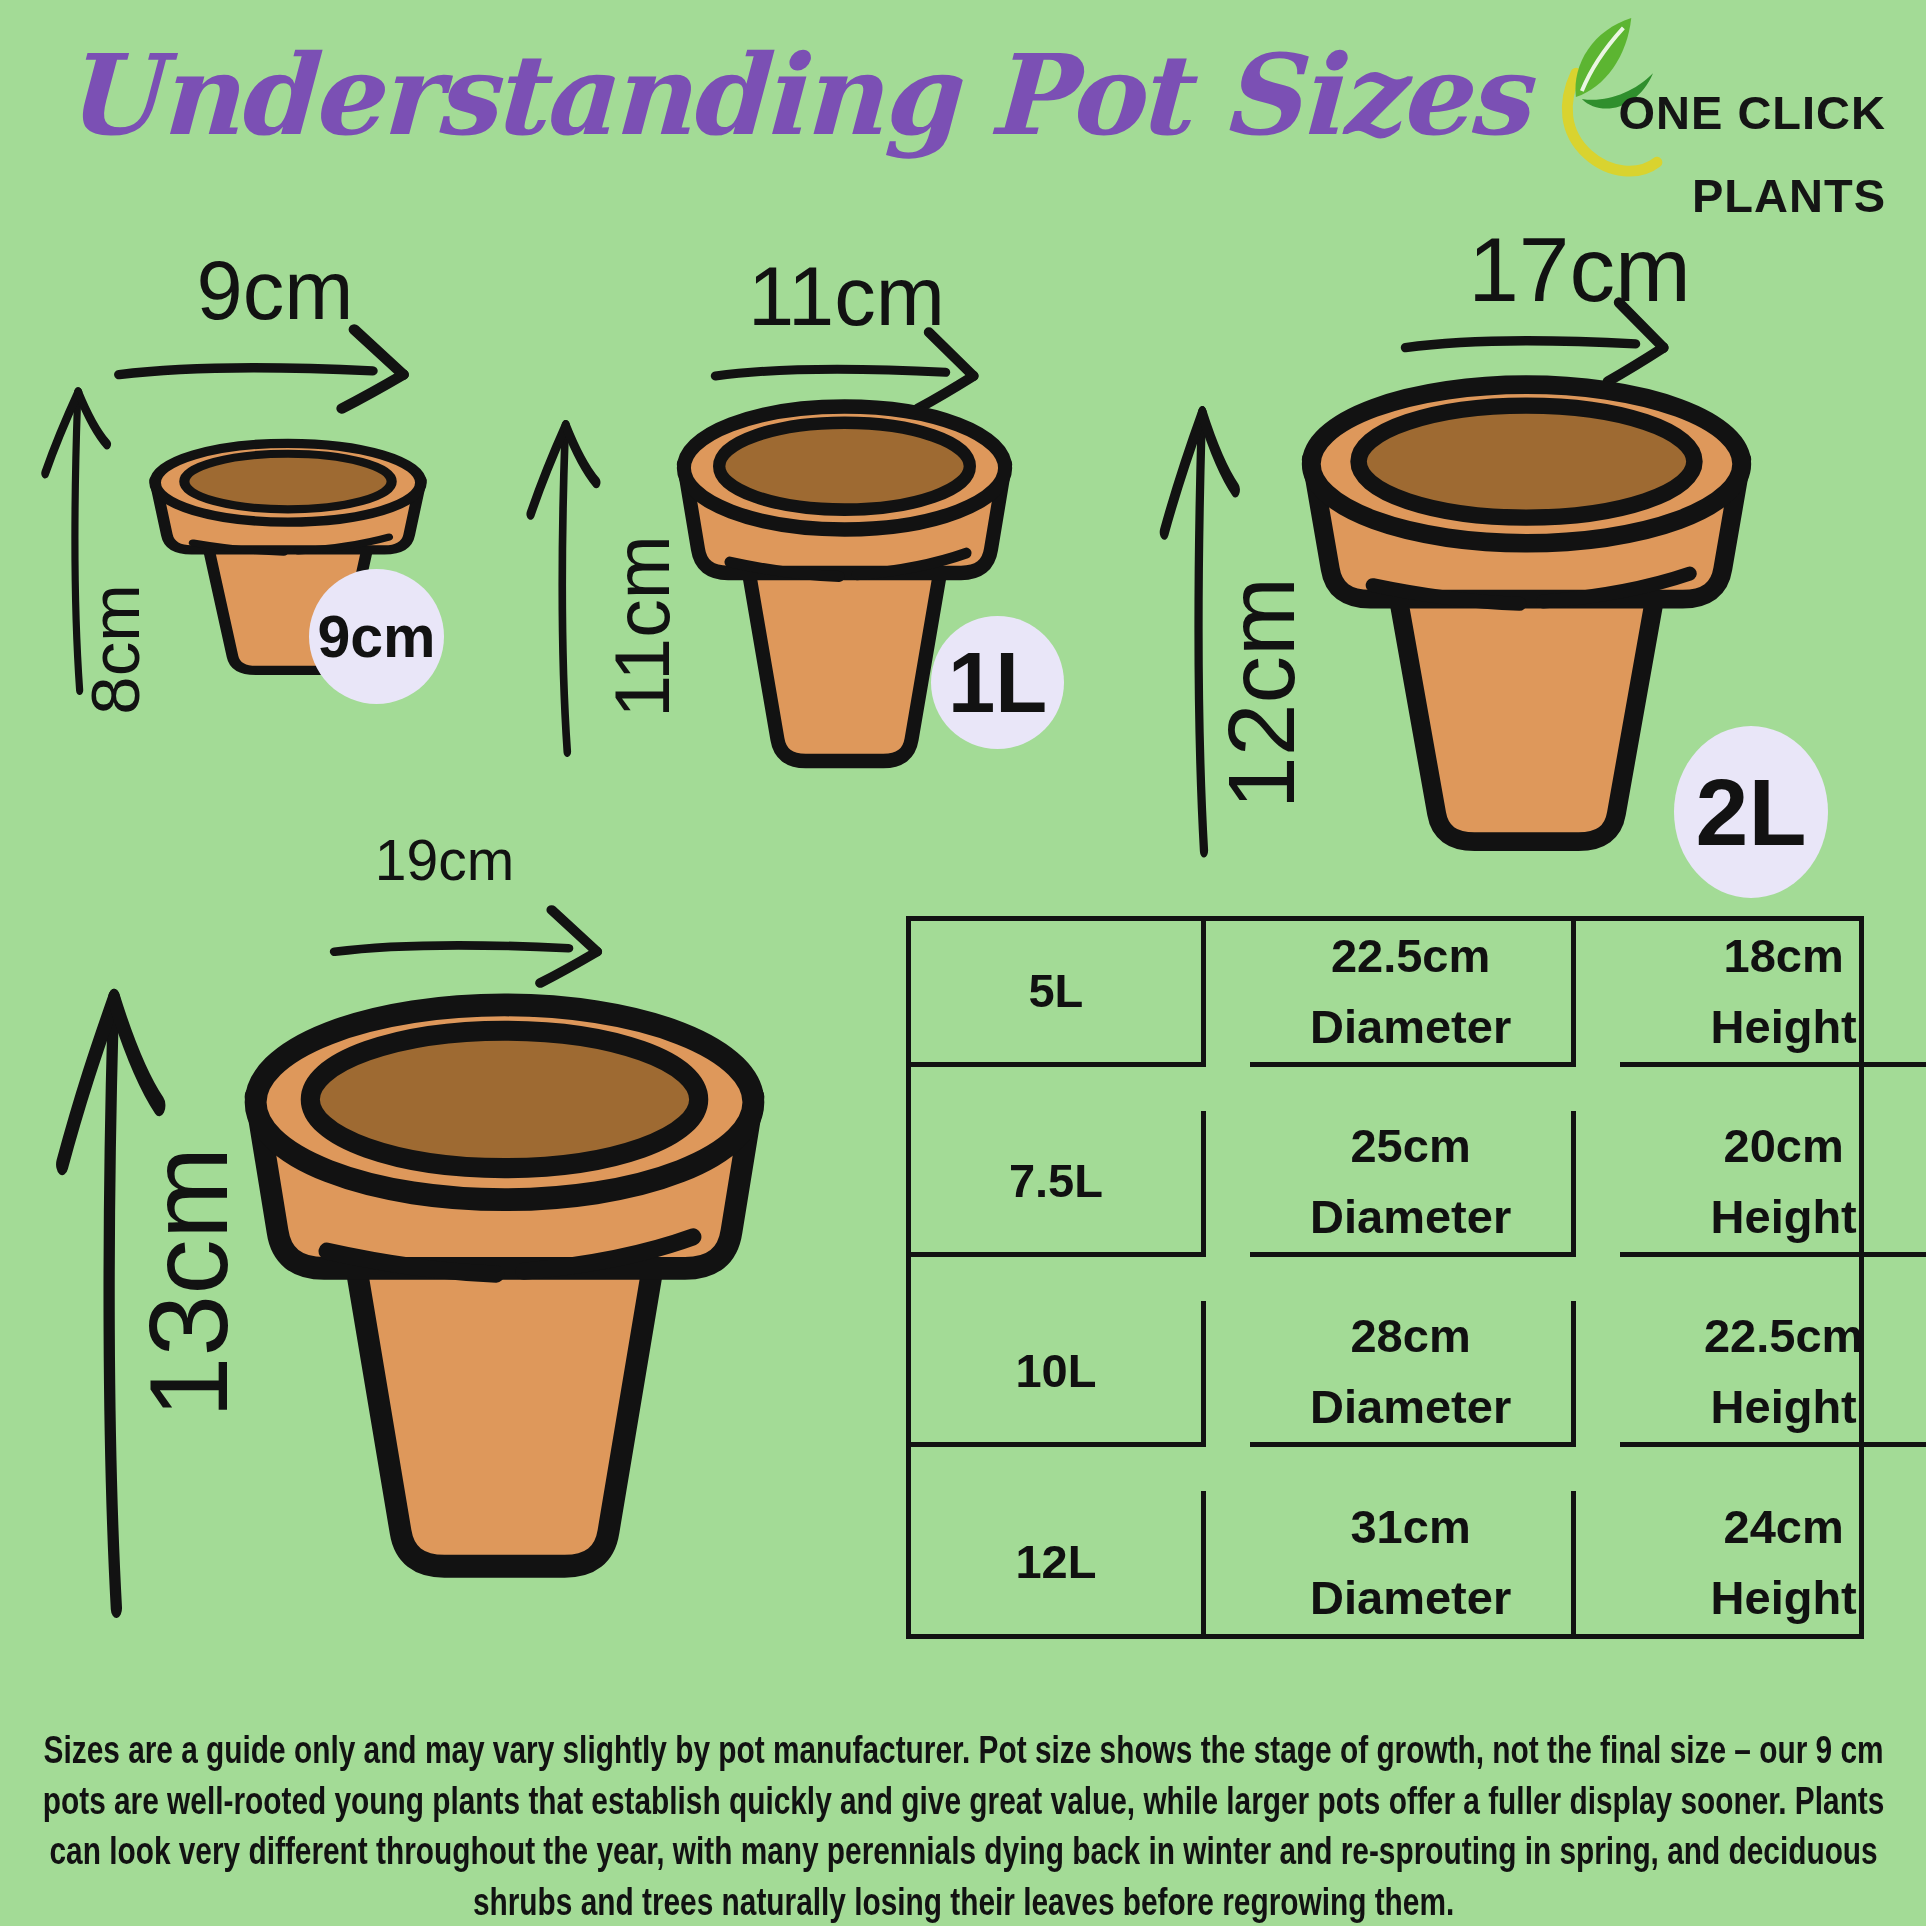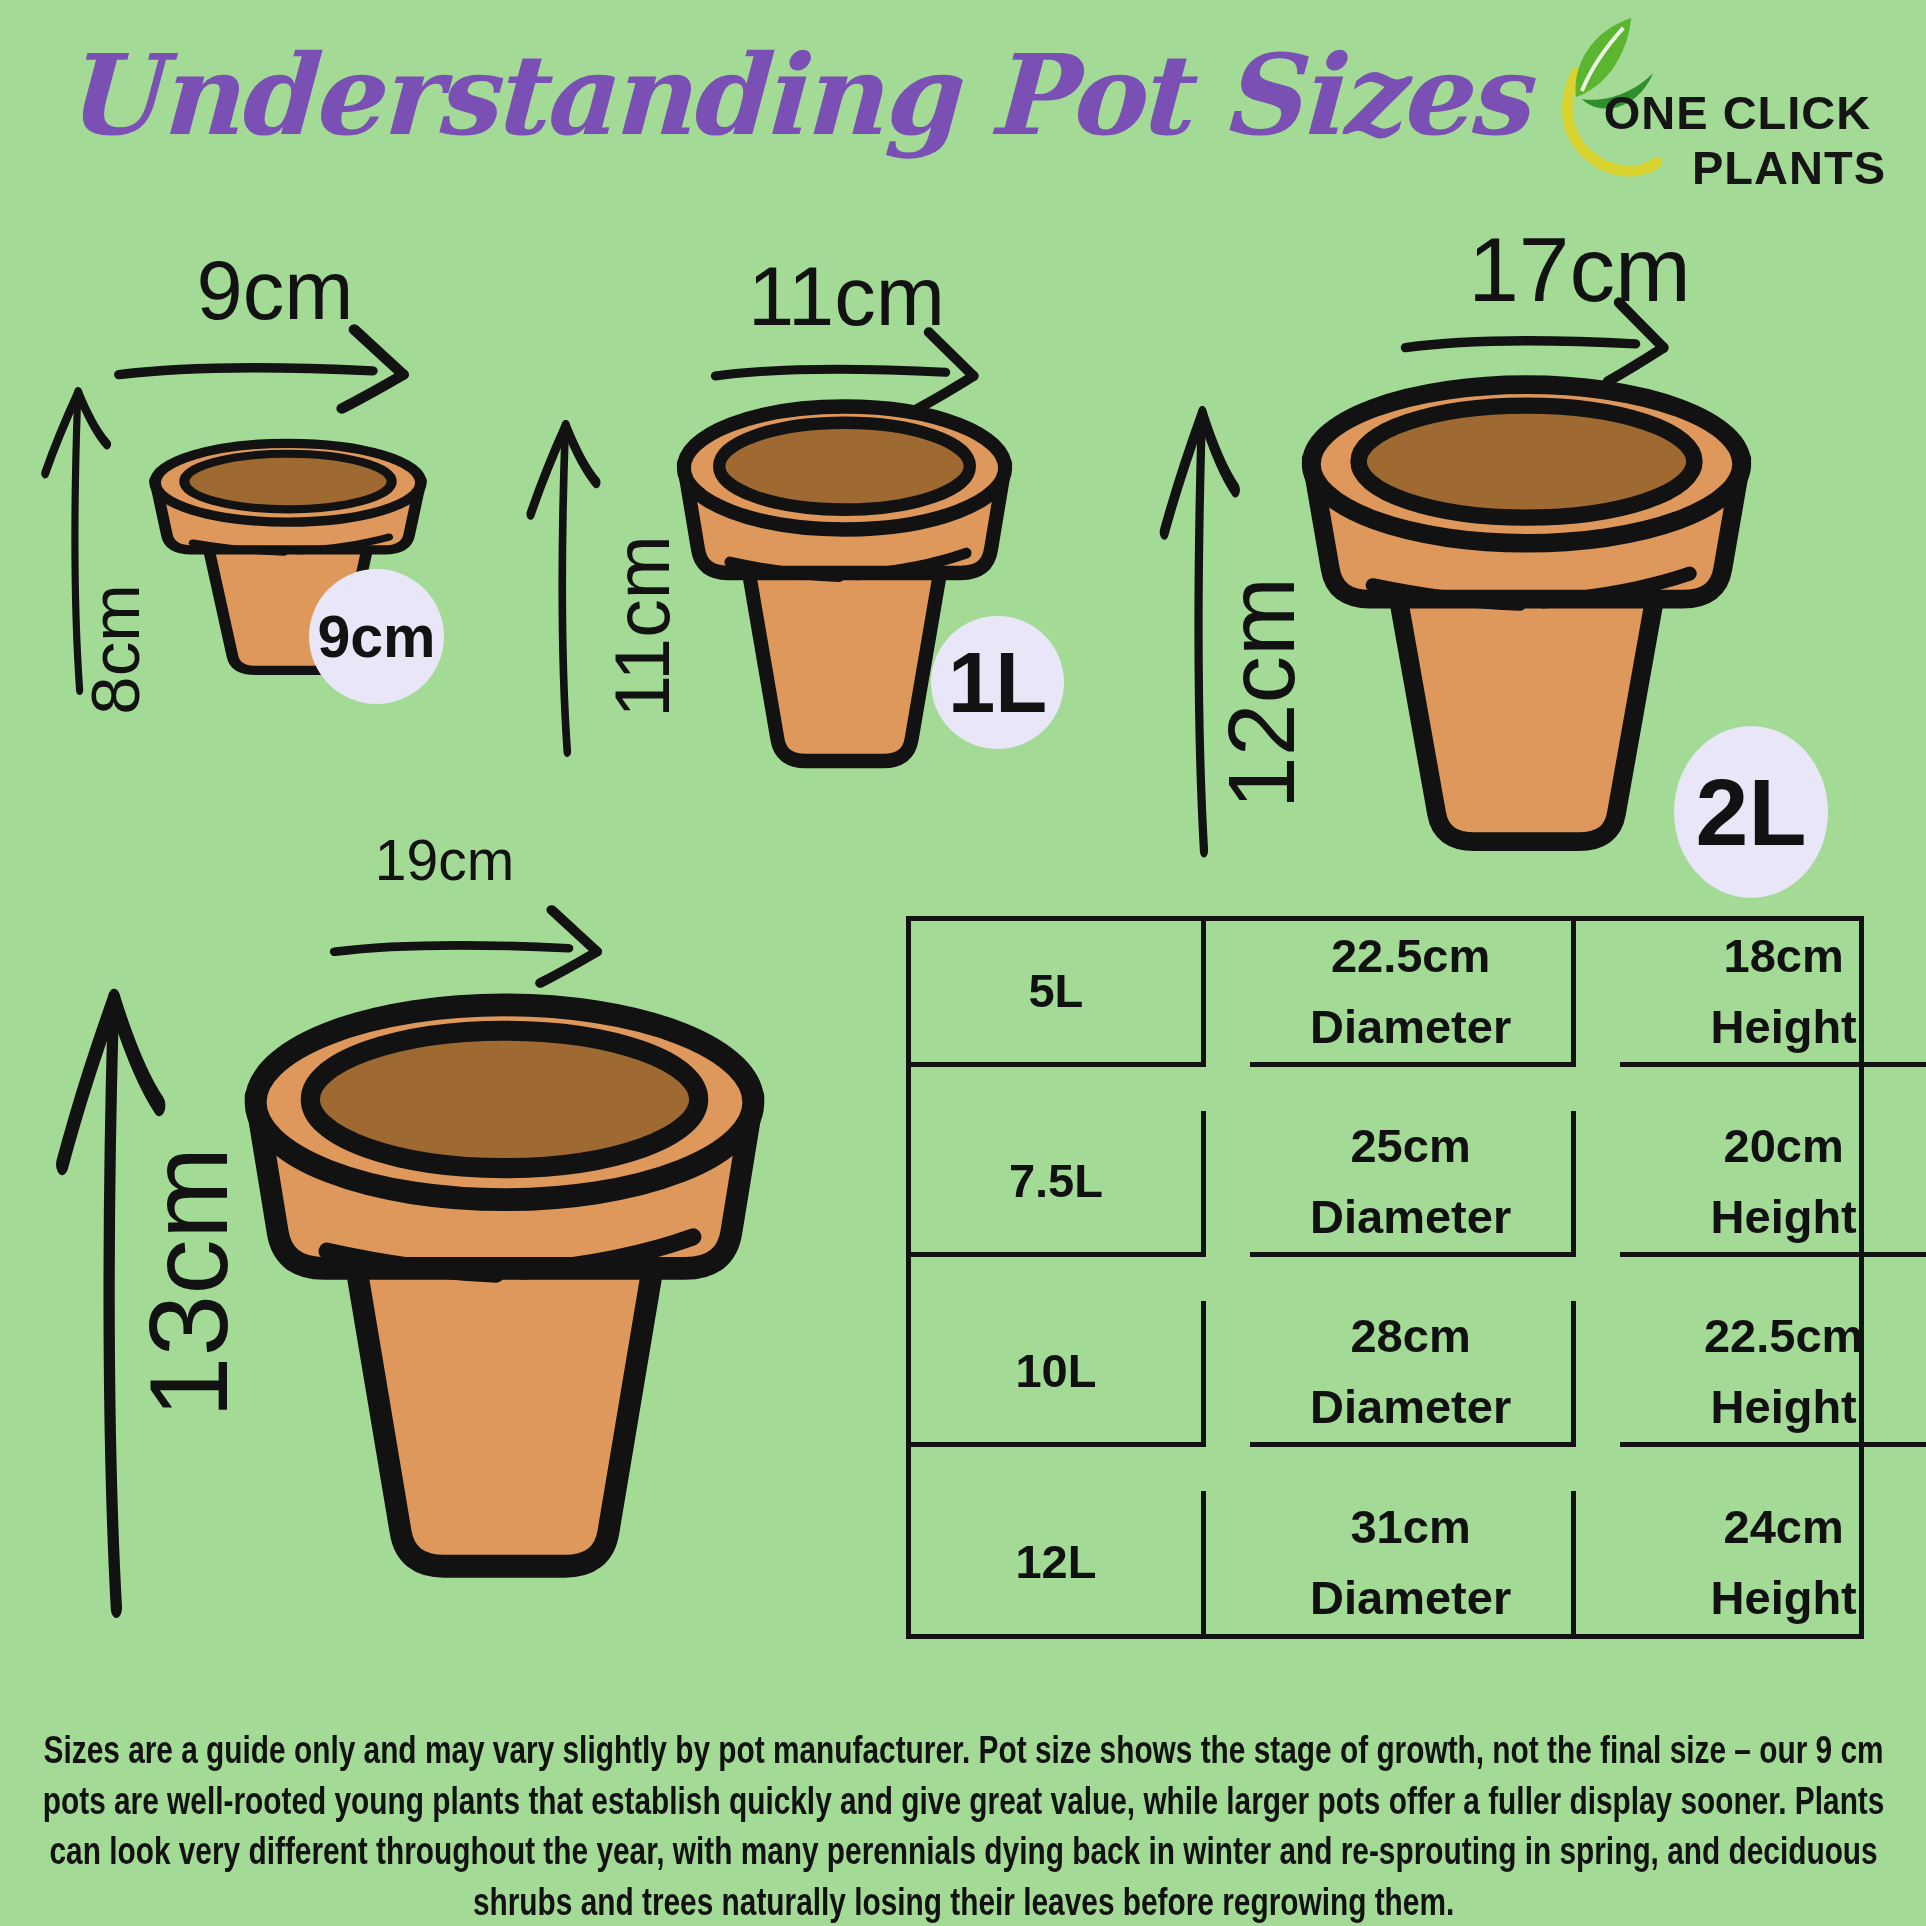--- a/index.html
+++ b/index.html
@@ -12,22 +12,22 @@
     position:absolute;left:71px;top:30px;width:1465px;height:178px;
     font-family:"DejaVu Serif",serif;font-style:italic;font-weight:bold;
     font-size:111px;letter-spacing:-3px;color:#7b50b4;white-space:nowrap;
     transform:skewX(-4deg);
   }
   
   #logo{position:absolute;left:1554px;top:8px;width:342px;height:183px;}
   #logo svg{position:absolute;left:0;top:4px;}
   #logo-text{position:absolute;left:35px;top:77px;width:297px;text-align:right;
     font-weight:bold;color:#151515;line-height:1.18;}
-  #logo-text .l1{font-size:47px;letter-spacing:1px;text-align:center;}
-  #logo-text .l2{font-size:47px;letter-spacing:1px;}
+  #logo-text .l1{font-size:47px;letter-spacing:1px;}
+  #logo-text .l2{font-size:47px;letter-spacing:1px;margin-top:28px;}
   
   .wlabel{position:absolute;text-align:center;font-weight:400;color:#121212;}
   .vlabel{position:absolute;display:flex;align-items:center;justify-content:center;
     font-weight:400;color:#121212;transform:rotate(-90deg);}
   .arrow{position:absolute;}
   .potsvg{position:absolute;}
   .badge{position:absolute;background:#e9e6f8;border-radius:50%;
     display:flex;align-items:center;justify-content:center;font-weight:bold;color:#121212;}
   
   #size-table{

